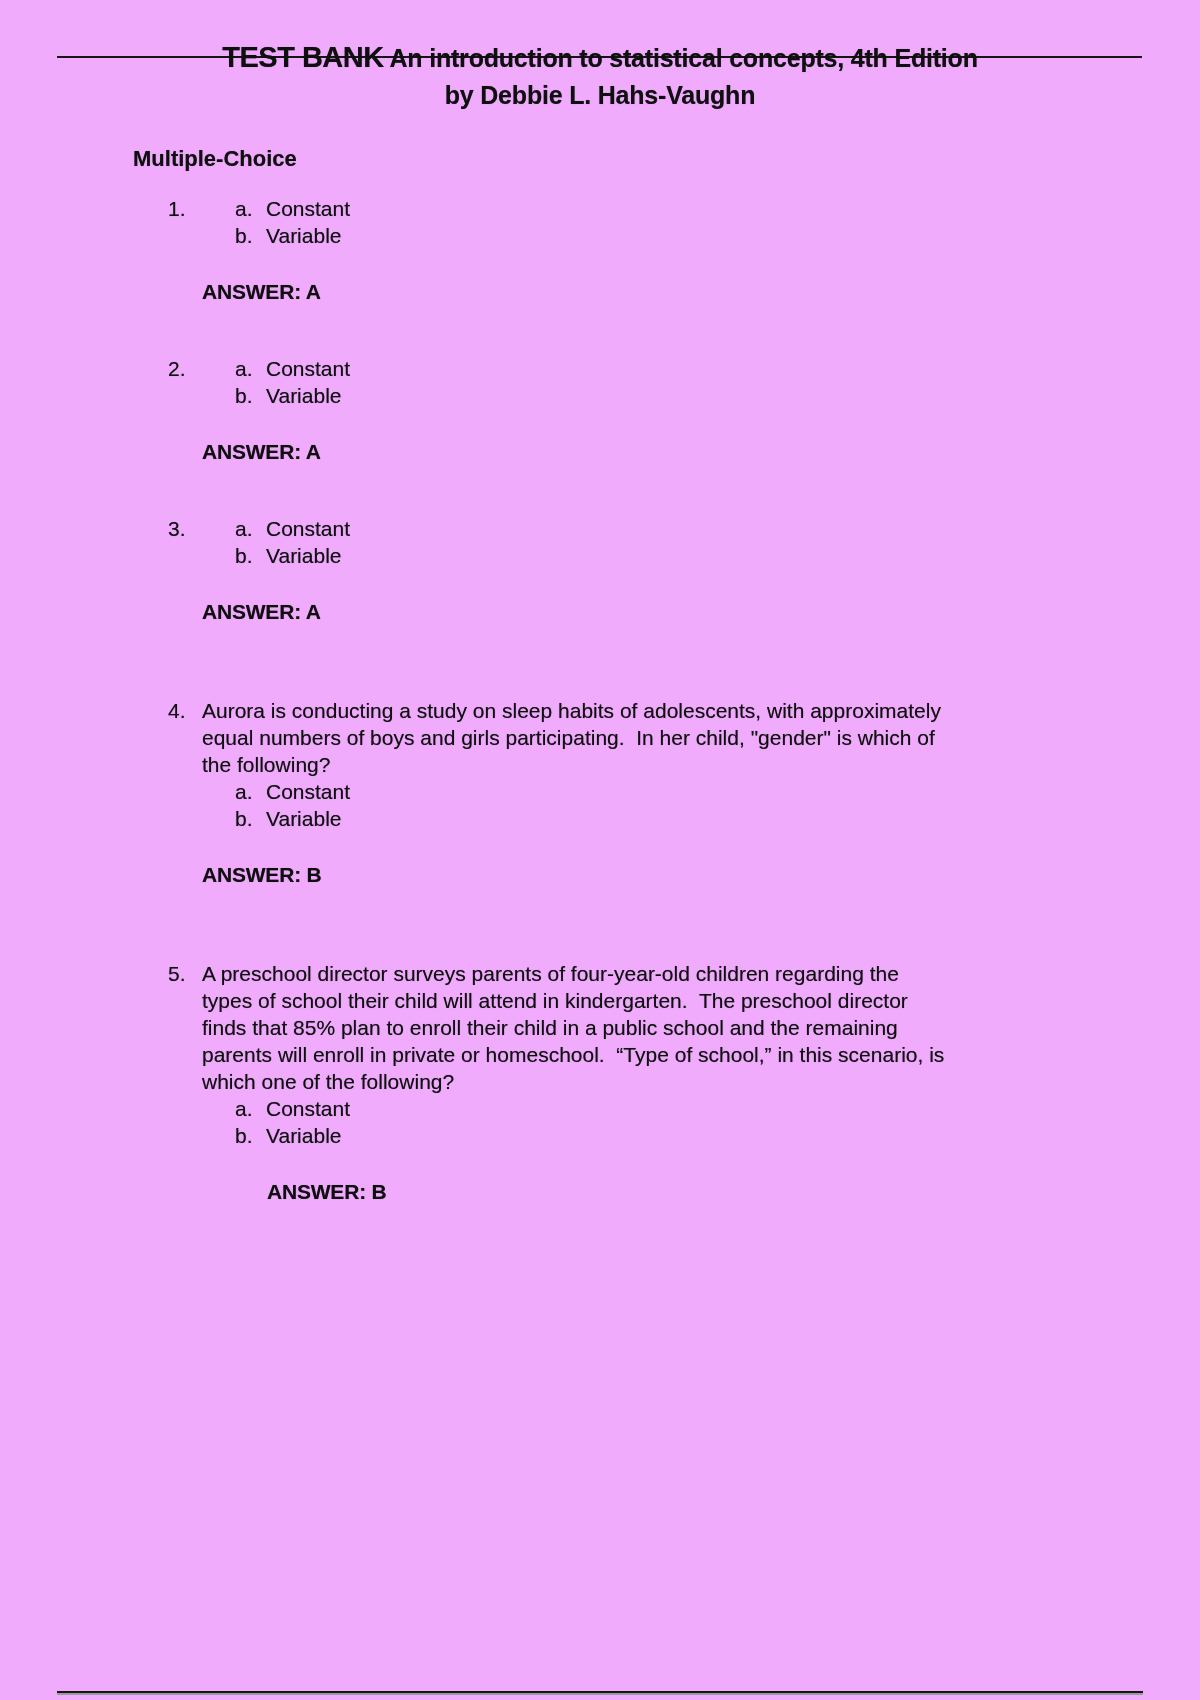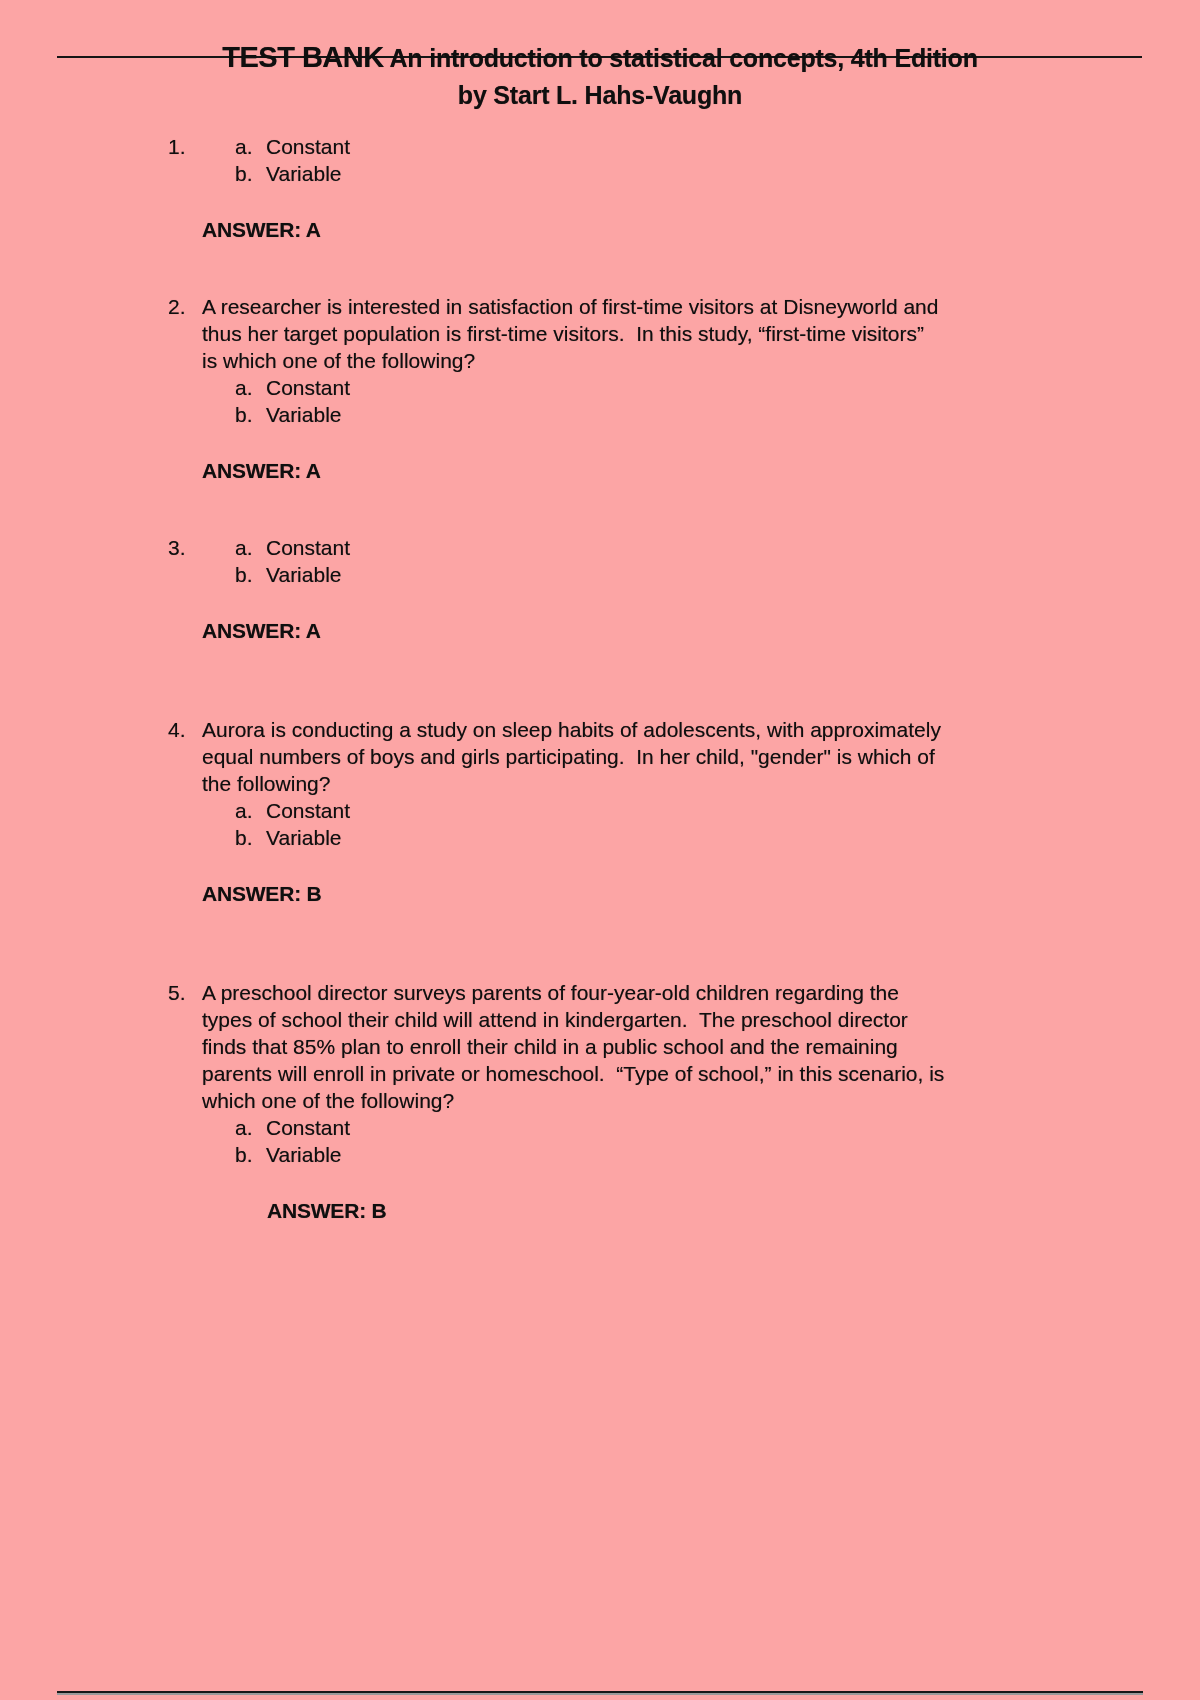--- a/index.html
+++ b/index.html
@@ -4,21 +4,21 @@
 <style>
   * { margin: 0; padding: 0; box-sizing: border-box; }
   html, body { background: #ffffff; }
   body { font-family: "Liberation Sans", sans-serif; }
 
   .page {
     position: relative;
     width: 1200px;
     height: 1700px;
     margin: 0 auto;
-    background: #fca5a5;
+    background: #f0abfc;
     color: #0f0f0f;
     overflow: hidden;
     text-shadow: 0 0 0.7px rgba(0,0,0,0.45);
   }
 
   
   .header-rule {
     position: absolute;
     left: 57px;
     top: 56px;
@@ -86,23 +86,24 @@
 </style>
 </head>
 <body>
 
 <div class="page">
 
   <div class="header-rule"></div>
 
   <div class="titles">
     <div class="title-line1"><span class="tb">TEST BANK</span><span> An introduction to statistical concepts, 4th Edition</span></div>
-    <div class="title-line2">by Start L. Hahs-Vaughn</div>
+    <div class="title-line2">by Debbie L. Hahs-Vaughn</div>
   </div>
 
+  <div class="mc-heading">Multiple-Choice</div>
 
   <div class="questions">
 
     <div class="question gap-normal">
       <div class="q-num">1.</div>
       <div class="q-body">
         <div class="options">
           <div class="option">
             <span class="opt-letter">a.</span>
             <span class="opt-text">Constant</span>
@@ -112,23 +113,20 @@
             <span class="opt-text">Variable</span>
           </div>
         </div>
         <div class="answer">ANSWER: A</div>
       </div>
     </div>
 
     <div class="question gap-normal">
       <div class="q-num">2.</div>
       <div class="q-body">
-        <div class="q-text">A researcher is interested in satisfaction of first-time visitors at Disneyworld and
-thus her target population is first-time visitors.  In this study, “first-time visitors”
-is which one of the following?</div>
         <div class="options">
           <div class="option">
             <span class="opt-letter">a.</span>
             <span class="opt-text">Constant</span>
           </div>
           <div class="option">
             <span class="opt-letter">b.</span>
             <span class="opt-text">Variable</span>
           </div>
         </div>

